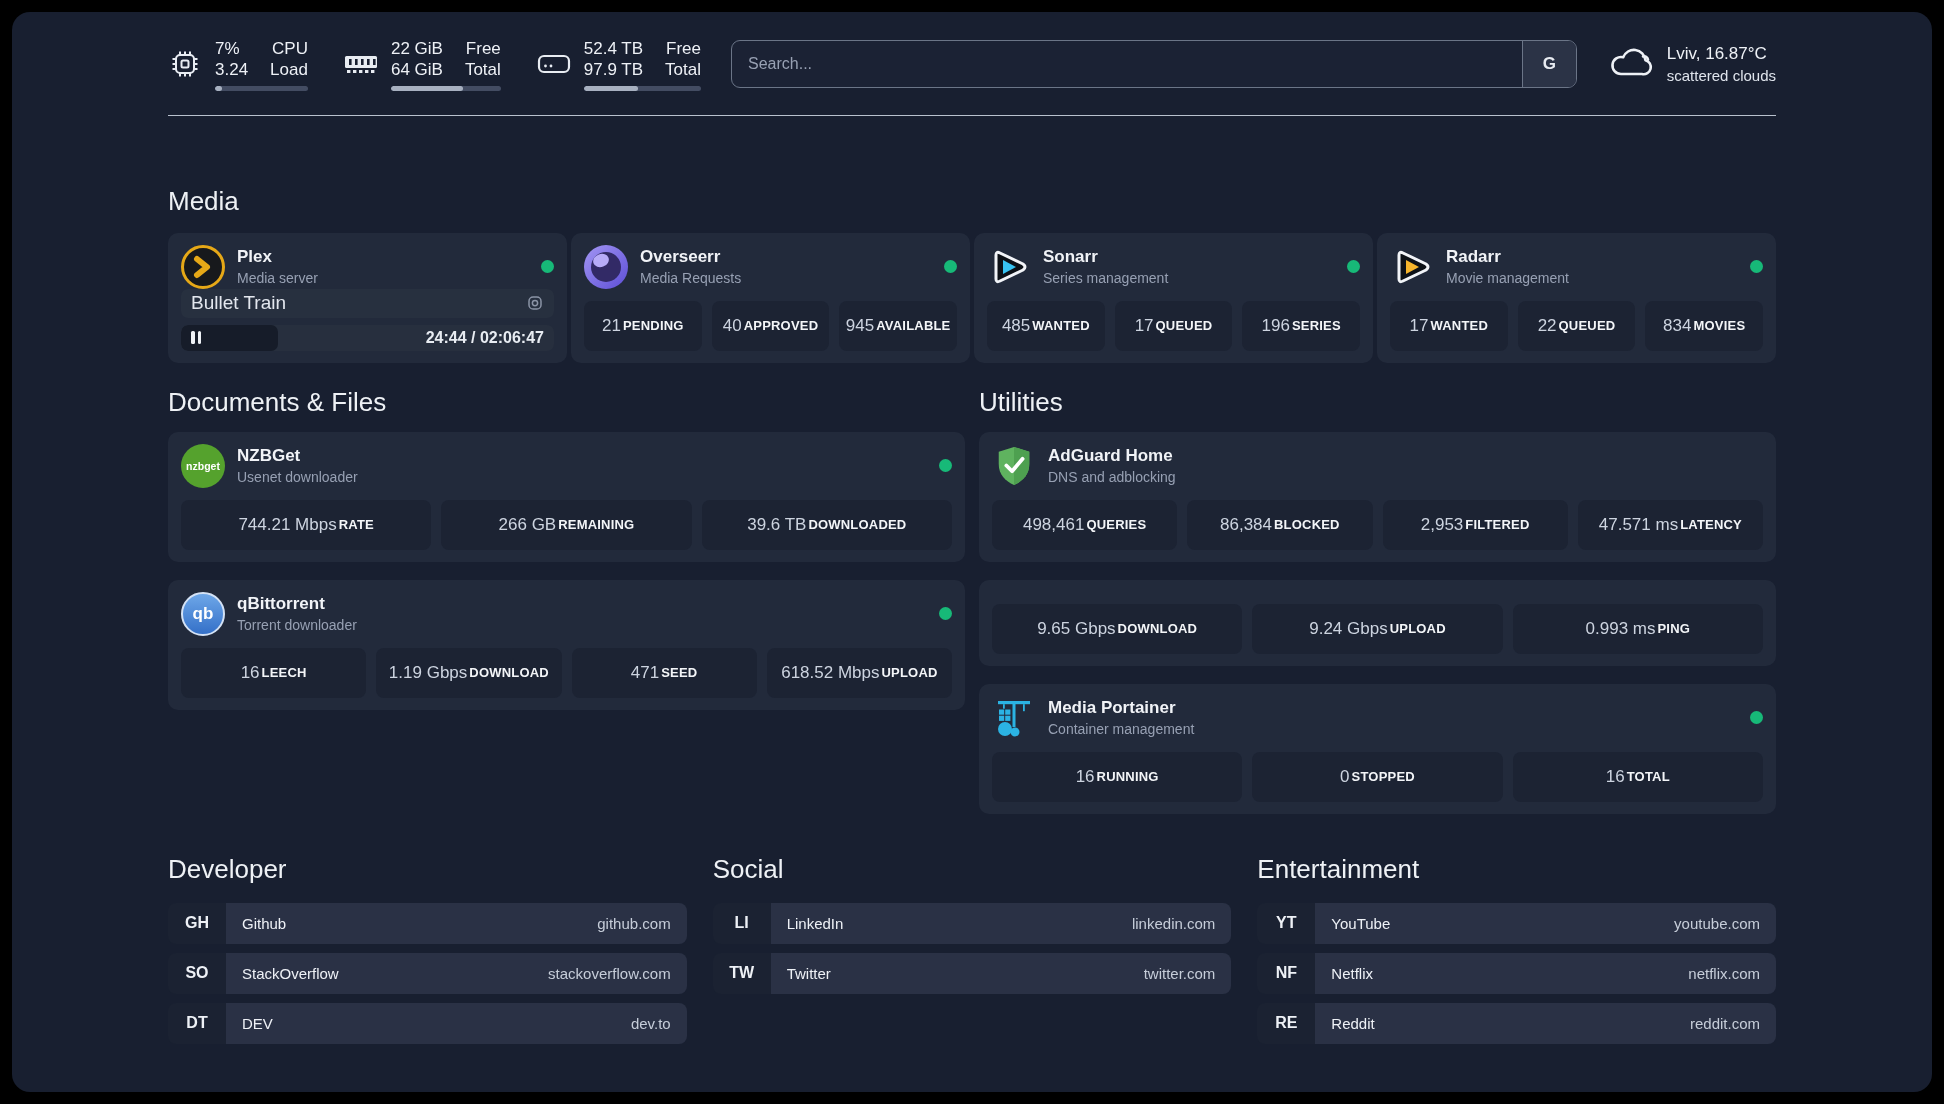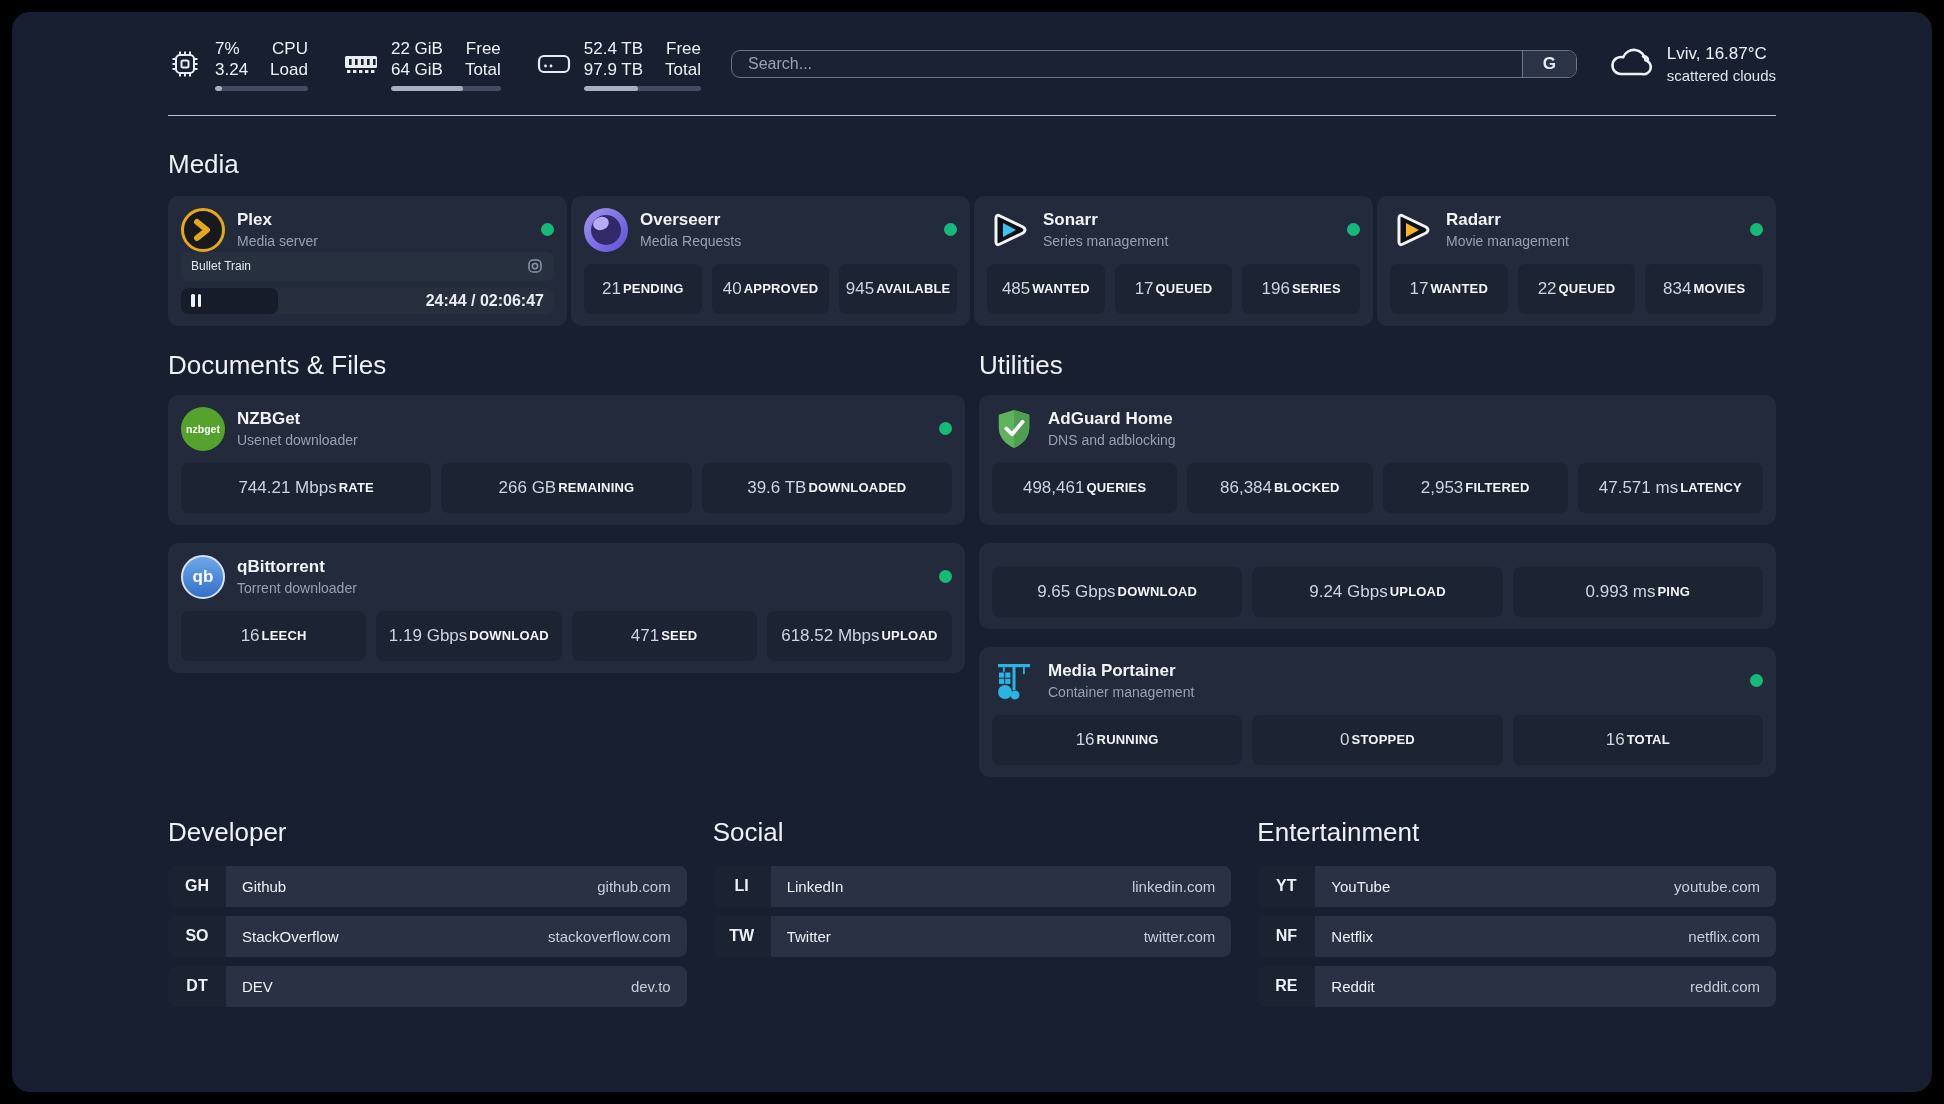--- a/index.html
+++ b/index.html
@@ -13,38 +13,38 @@
   .sys-stats { display:flex; gap:36px; }
   .sys-stat { display:flex; align-items:center; gap:13px; }
   .sys-icon { width:34px; height:34px; display:flex; align-items:center; justify-content:center; flex:none; }
   .sys-body { display:flex; flex-direction:column; }
   .sys-rows { display:flex; gap:22px; }
   .sys-col { display:flex; flex-direction:column; font-size:17px; line-height:1.25; color:#eef1f6; font-weight:500; }
   .sys-col.right { text-align:right; }
   .sys-bar { margin-top:5px; height:5px; border-radius:3px; background:#434c62; overflow:hidden; }
   .sys-fill { height:100%; background:#a7b0c0; border-radius:3px; }
 
-  .search-wrap { flex:1; margin:0 30px; display:flex; align-items:stretch; height:28px;
+  .search-wrap { flex:1; margin:0 30px; display:flex; align-items:stretch; height:48px;
                  border:1.5px solid #6b7587; border-radius:9px; overflow:hidden; background:#1b2234; }
   .search-input { flex:1; background:transparent; border:none; outline:none; color:#dfe4ec;
                   font-size:16px; padding:0 16px; font-family:inherit; }
   .search-input::placeholder { color:#98a1b3; }
   .search-engine { width:54px; background:#2b3346; border-left:1.5px solid #6b7587; color:#e8ecf2;
                    font-size:17px; font-weight:600; display:flex; align-items:center; justify-content:center; cursor:pointer; }
 
   .weather { display:flex; align-items:center; gap:14px; }
   .weather-text { display:flex; flex-direction:column; line-height:1.3; }
   .weather-loc { font-size:17px; color:#eef1f6; font-weight:500; }
   .weather-cond { font-size:15px; color:#dfe4ec; }
 
   .divider { margin-top:24px; border:none; border-top:1.5px solid #b9c1ce; }
 
   
   .section-title { font-size:26px; font-weight:500; color:#eef1f5; }
-  .media-section { margin-top:33px; }
+  .media-section { margin-top:70px; }
   .media-grid { margin-top:16px; display:grid; grid-template-columns:repeat(4,1fr); gap:4px; }
 
   .card { background:#222a3b; border-radius:10px; padding:12px 13px; cursor:pointer; }
   .media-card { height:130px; display:flex; flex-direction:column; }
   .card-head { display:flex; align-items:center; gap:12px; }
   .app-icon { width:44px; height:44px; flex:none; display:flex; align-items:center; justify-content:center; }
   .app-text { display:flex; flex-direction:column; }
   .app-title { font-size:17px; font-weight:600; color:#f1f3f7; line-height:1.2; }
   .app-sub { font-size:14px; color:#97a0b3; margin-top:2px; }
   .status-dot { margin-left:auto; width:13px; height:13px; border-radius:50%; background:#17b978; flex:none; }
@@ -52,21 +52,21 @@
   .stats { display:flex; gap:10px; margin-top:auto; }
   .card > .stats { margin-top:12px; }
   .stat { flex:1; background:#1c2333; border-radius:8px; height:50px; display:flex; flex-direction:row;
           align-items:center; justify-content:center; gap:2px; }
   .stat-value { font-size:17px; color:#cdd4e0; }
   .stat-label { font-size:13px; font-weight:700; color:#f3f5f8; letter-spacing:.2px; }
 
   
   .np-title-row { margin-top:auto; background:#27303f; border-radius:7px; height:33px; display:flex;
                   align-items:center; padding:0 10px; }
-  .np-title { font-size:12px; color:#e3e7ee; }
+  .np-title { font-size:19px; color:#e3e7ee; }
   .np-settings { margin-left:auto; display:flex; }
   .np-progress { margin-top:7px; position:relative; background:#272f3e; border-radius:7px; height:28px;
                  display:flex; align-items:center; overflow:hidden; }
   .np-elapsed { position:absolute; left:0; top:0; bottom:0; background:#161c29; border-radius:7px;
                 display:flex; align-items:center; padding-left:10px; }
   .pause-icon { display:flex; gap:3px; }
   .pause-icon span { width:3.5px; height:13px; background:#eef1f6; border-radius:1.5px; display:block; }
   .np-time { margin-left:auto; position:relative; font-size:16px; font-weight:600; color:#e8ecf2; padding-right:10px; }
 
   .two-col { margin-top:24px; display:grid; grid-template-columns:1fr 1fr; gap:14px; align-items:start; }

